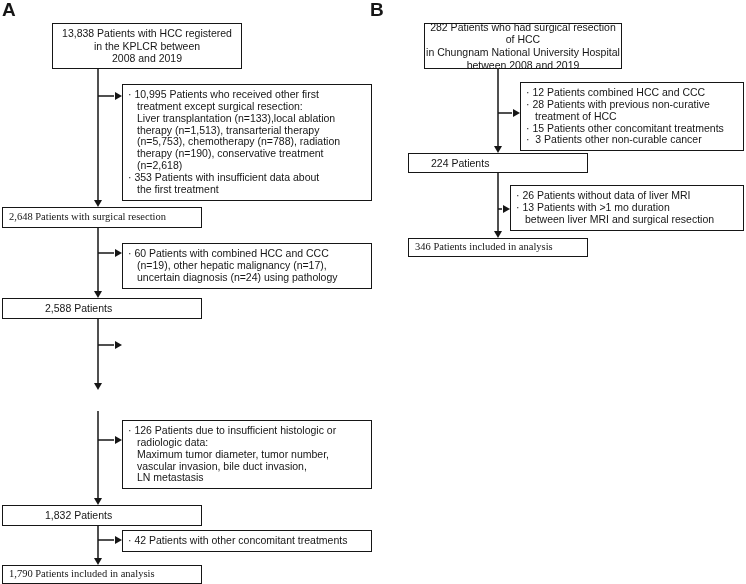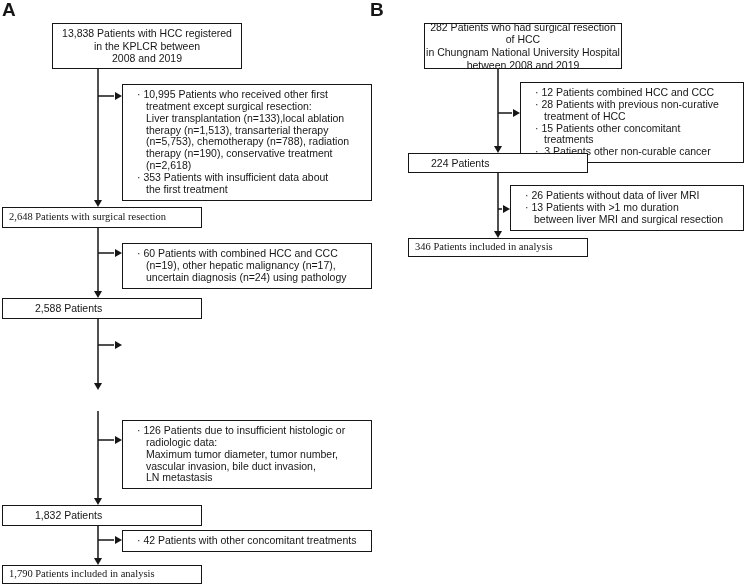--- a/index.html
+++ b/index.html
@@ -39,31 +39,31 @@
     text-align: center;
     white-space: pre-line;
     margin-left: 48px;
   }
   .box.row {
     display: flex;
     align-items: center;
     white-space: pre;
   }
   .side {
-    padding: 4px 14px;
+    padding: 4px 5px;
     line-height: 1.13;
   }
   .bullet {
     padding-left: 9px;
     text-indent: -9px;
     white-space: pre-wrap;
   }
   .pl6  { padding-left: 6px; font-family: Liberation Serif, serif; }
   .pl22 { padding-left: 22px; }
-  .pl28 { padding-left: 32px; }
+  .pl28 { padding-left: 42px; }
 </style>
 </head>
 <body>
 
 <div id="flowchart">
 
   <svg id="connectors" viewBox="0 0 746 584" xmlns="http://www.w3.org/2000/svg">
     <g stroke="#161616" stroke-width="1.5" fill="none">
 
       <line x1="98" y1="69" x2="98" y2="200"></line>

